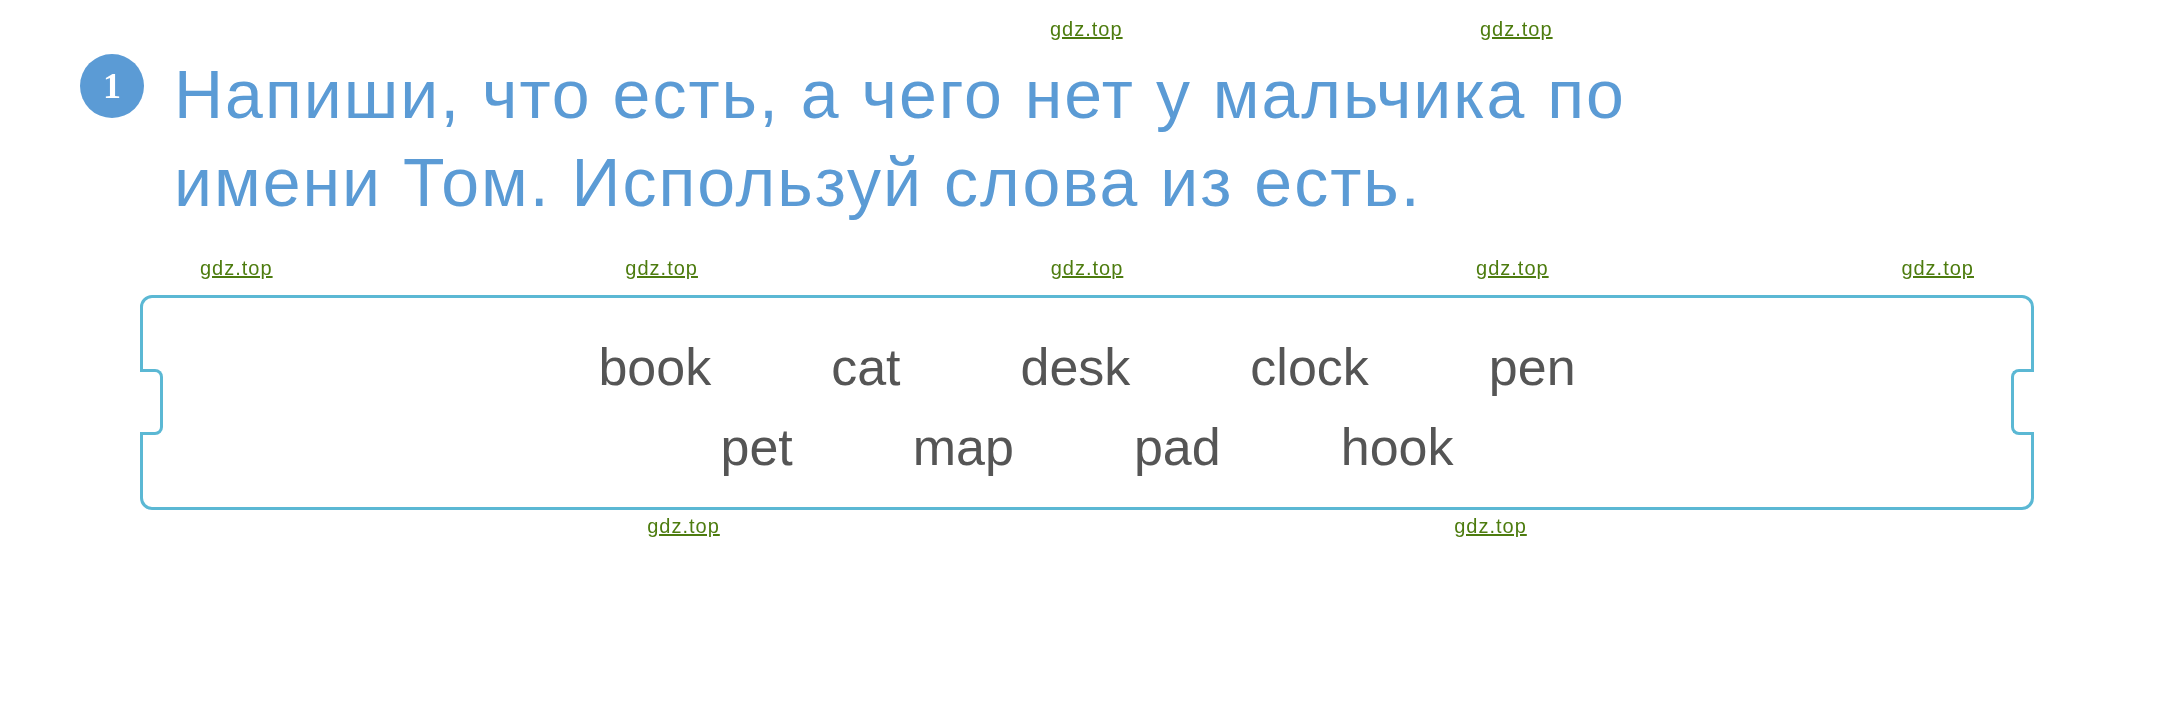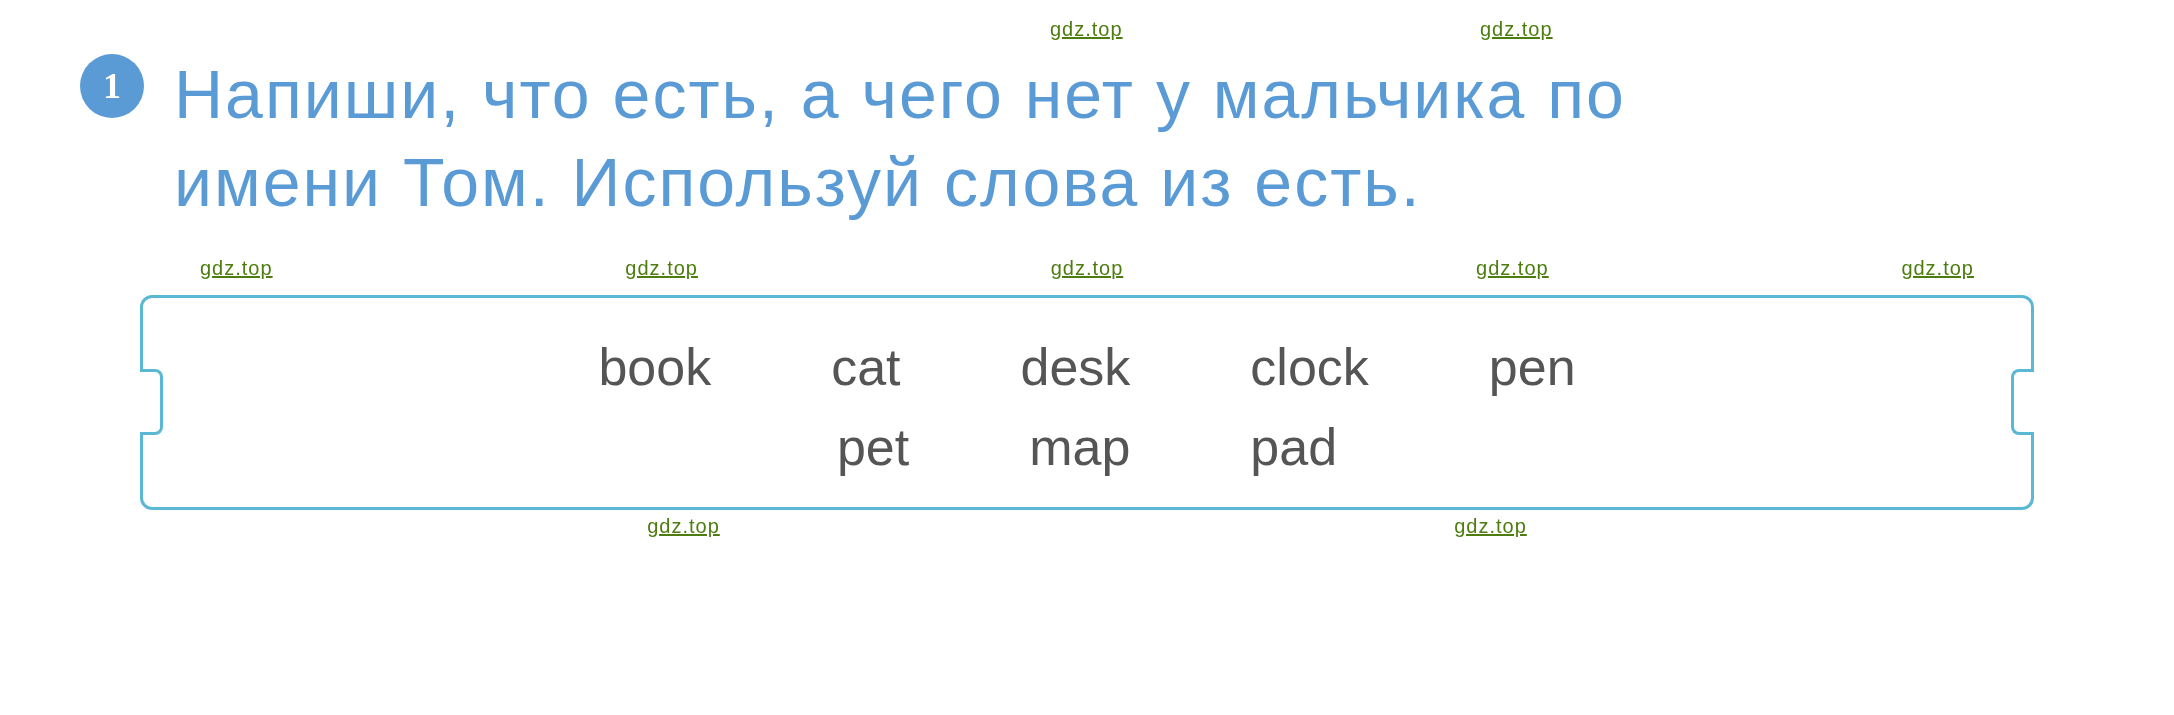--- a/index.html
+++ b/index.html
@@ -173,20 +173,21 @@
         <span class="word-item">book</span>
         <span class="word-item">cat</span>
         <span class="word-item">desk</span>
         <span class="word-item">clock</span>
         <span class="word-item">pen</span>
       </div>
       <div class="words-row">
         <span class="word-item">pet</span>
         <span class="word-item">map</span>
         <span class="word-item">pad</span>
+        <span class="word-item">hook</span>
       </div>
     </div>
   </div>
 
   <div class="bottom-watermarks">
     <span class="watermark" style="position:relative; top:auto; left:auto;">gdz.top</span>
     <span class="watermark" style="position:relative; top:auto; left:auto;">gdz.top</span>
   </div>
 
 </div>

